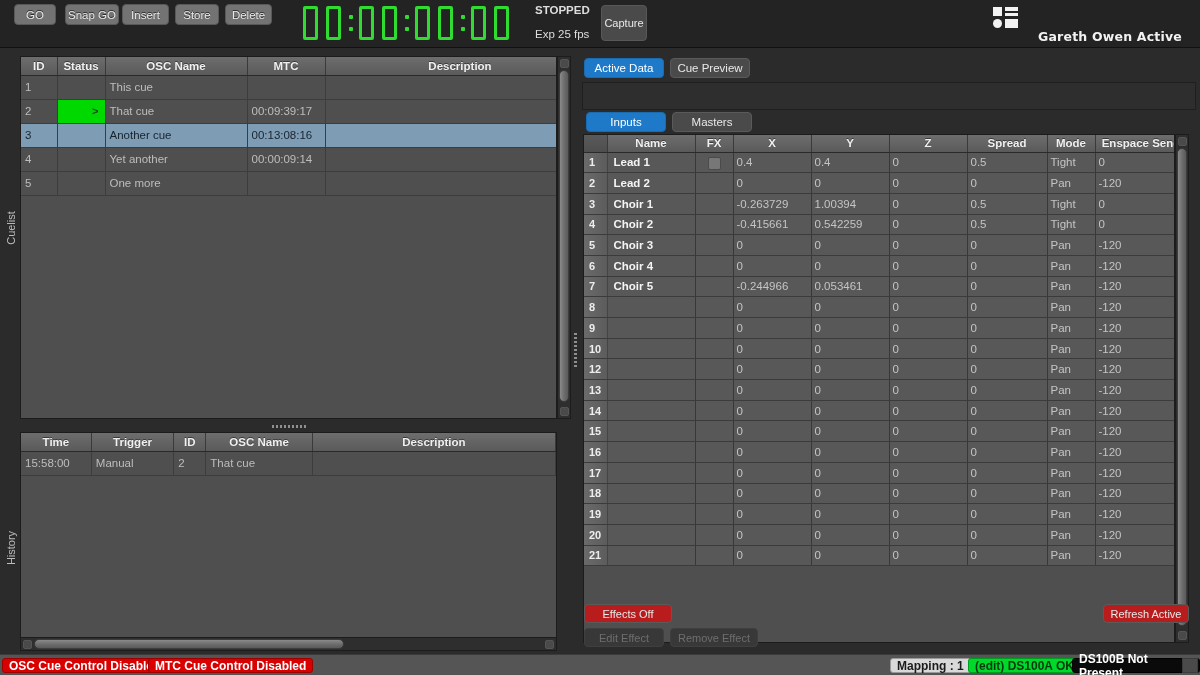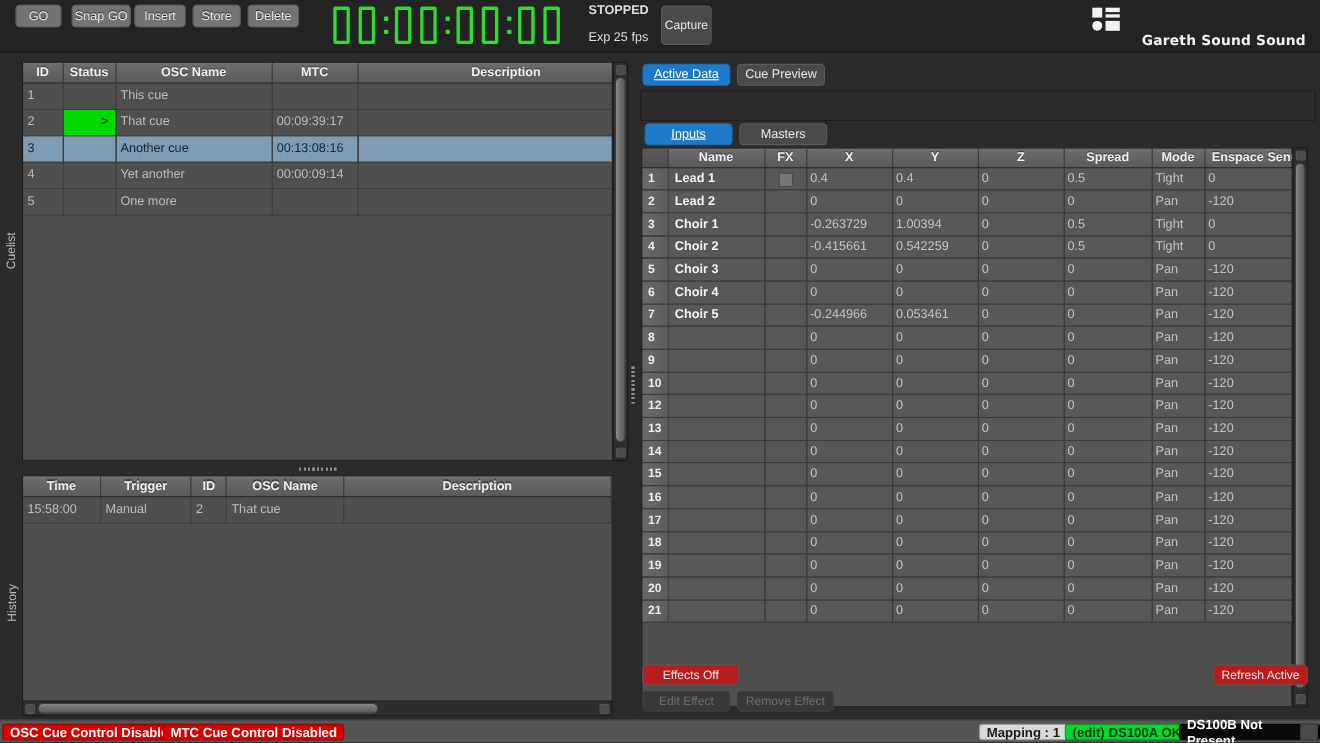--- a/index.html
+++ b/index.html
@@ -192,21 +192,21 @@
   }
   .pill {
     position: absolute; height: 20px;
     border-radius: 4px;
     font-size: 11.5px; color: #e8e8e8;
     display: flex; align-items: center; justify-content: center;
     cursor: pointer;
     background: #4a4a4a; border: 1px solid #5a5a5a;
   }
   .pill.active {
-    background: #1e7ac8; border: 1px solid #1a6cb0; color: #fff; text-decoration: underline;
+    background: #1e7ac8; border: 1px solid #1a6cb0; color: #fff;
   }
   .subpanel {
     position: absolute;
     background: #2e2e2e; border: 1px solid #1f1f1f;
   }
 
   table.itbl { border-collapse: collapse; width: 100%; table-layout: fixed; padding-left: 20px; }
   table.itbl th {
     background: linear-gradient(to bottom,#6d6d6d 0%,#5a5a5a 100%);
     color: #f0f0f0; font-size: 11.5px; font-weight: bold;
@@ -311,21 +311,21 @@
     <div class="capture-btn">Capture</div>
 
     <div class="logo">
       <div class="logo-grid">
         <div class="lg-cell" style="left:0;top:0;width:9px;height:9px;"></div>
         <div class="lg-cell" style="left:12px;top:0;width:13px;height:4px;"></div>
         <div class="lg-cell" style="left:12px;top:6px;width:13px;height:3px;"></div>
         <div class="lg-cell" style="left:0;top:12px;width:9px;height:9px;border-radius:50%;"></div>
         <div class="lg-cell" style="left:12px;top:12px;width:13px;height:9px;"></div>
       </div>
-      <div class="logo-sub">Gareth Sound Sound</div>
+      <div class="logo-sub">Gareth Owen Active</div>
     </div>
   </div>
 
   <div class="left-panel">
 
     <div class="vtab" style="left:2px;top:120px;height:120px;">
       <span>Cuelist</span>
     </div>
     <div class="vtab" style="left:2px;top:440px;height:120px;">
       <span>History</span>

